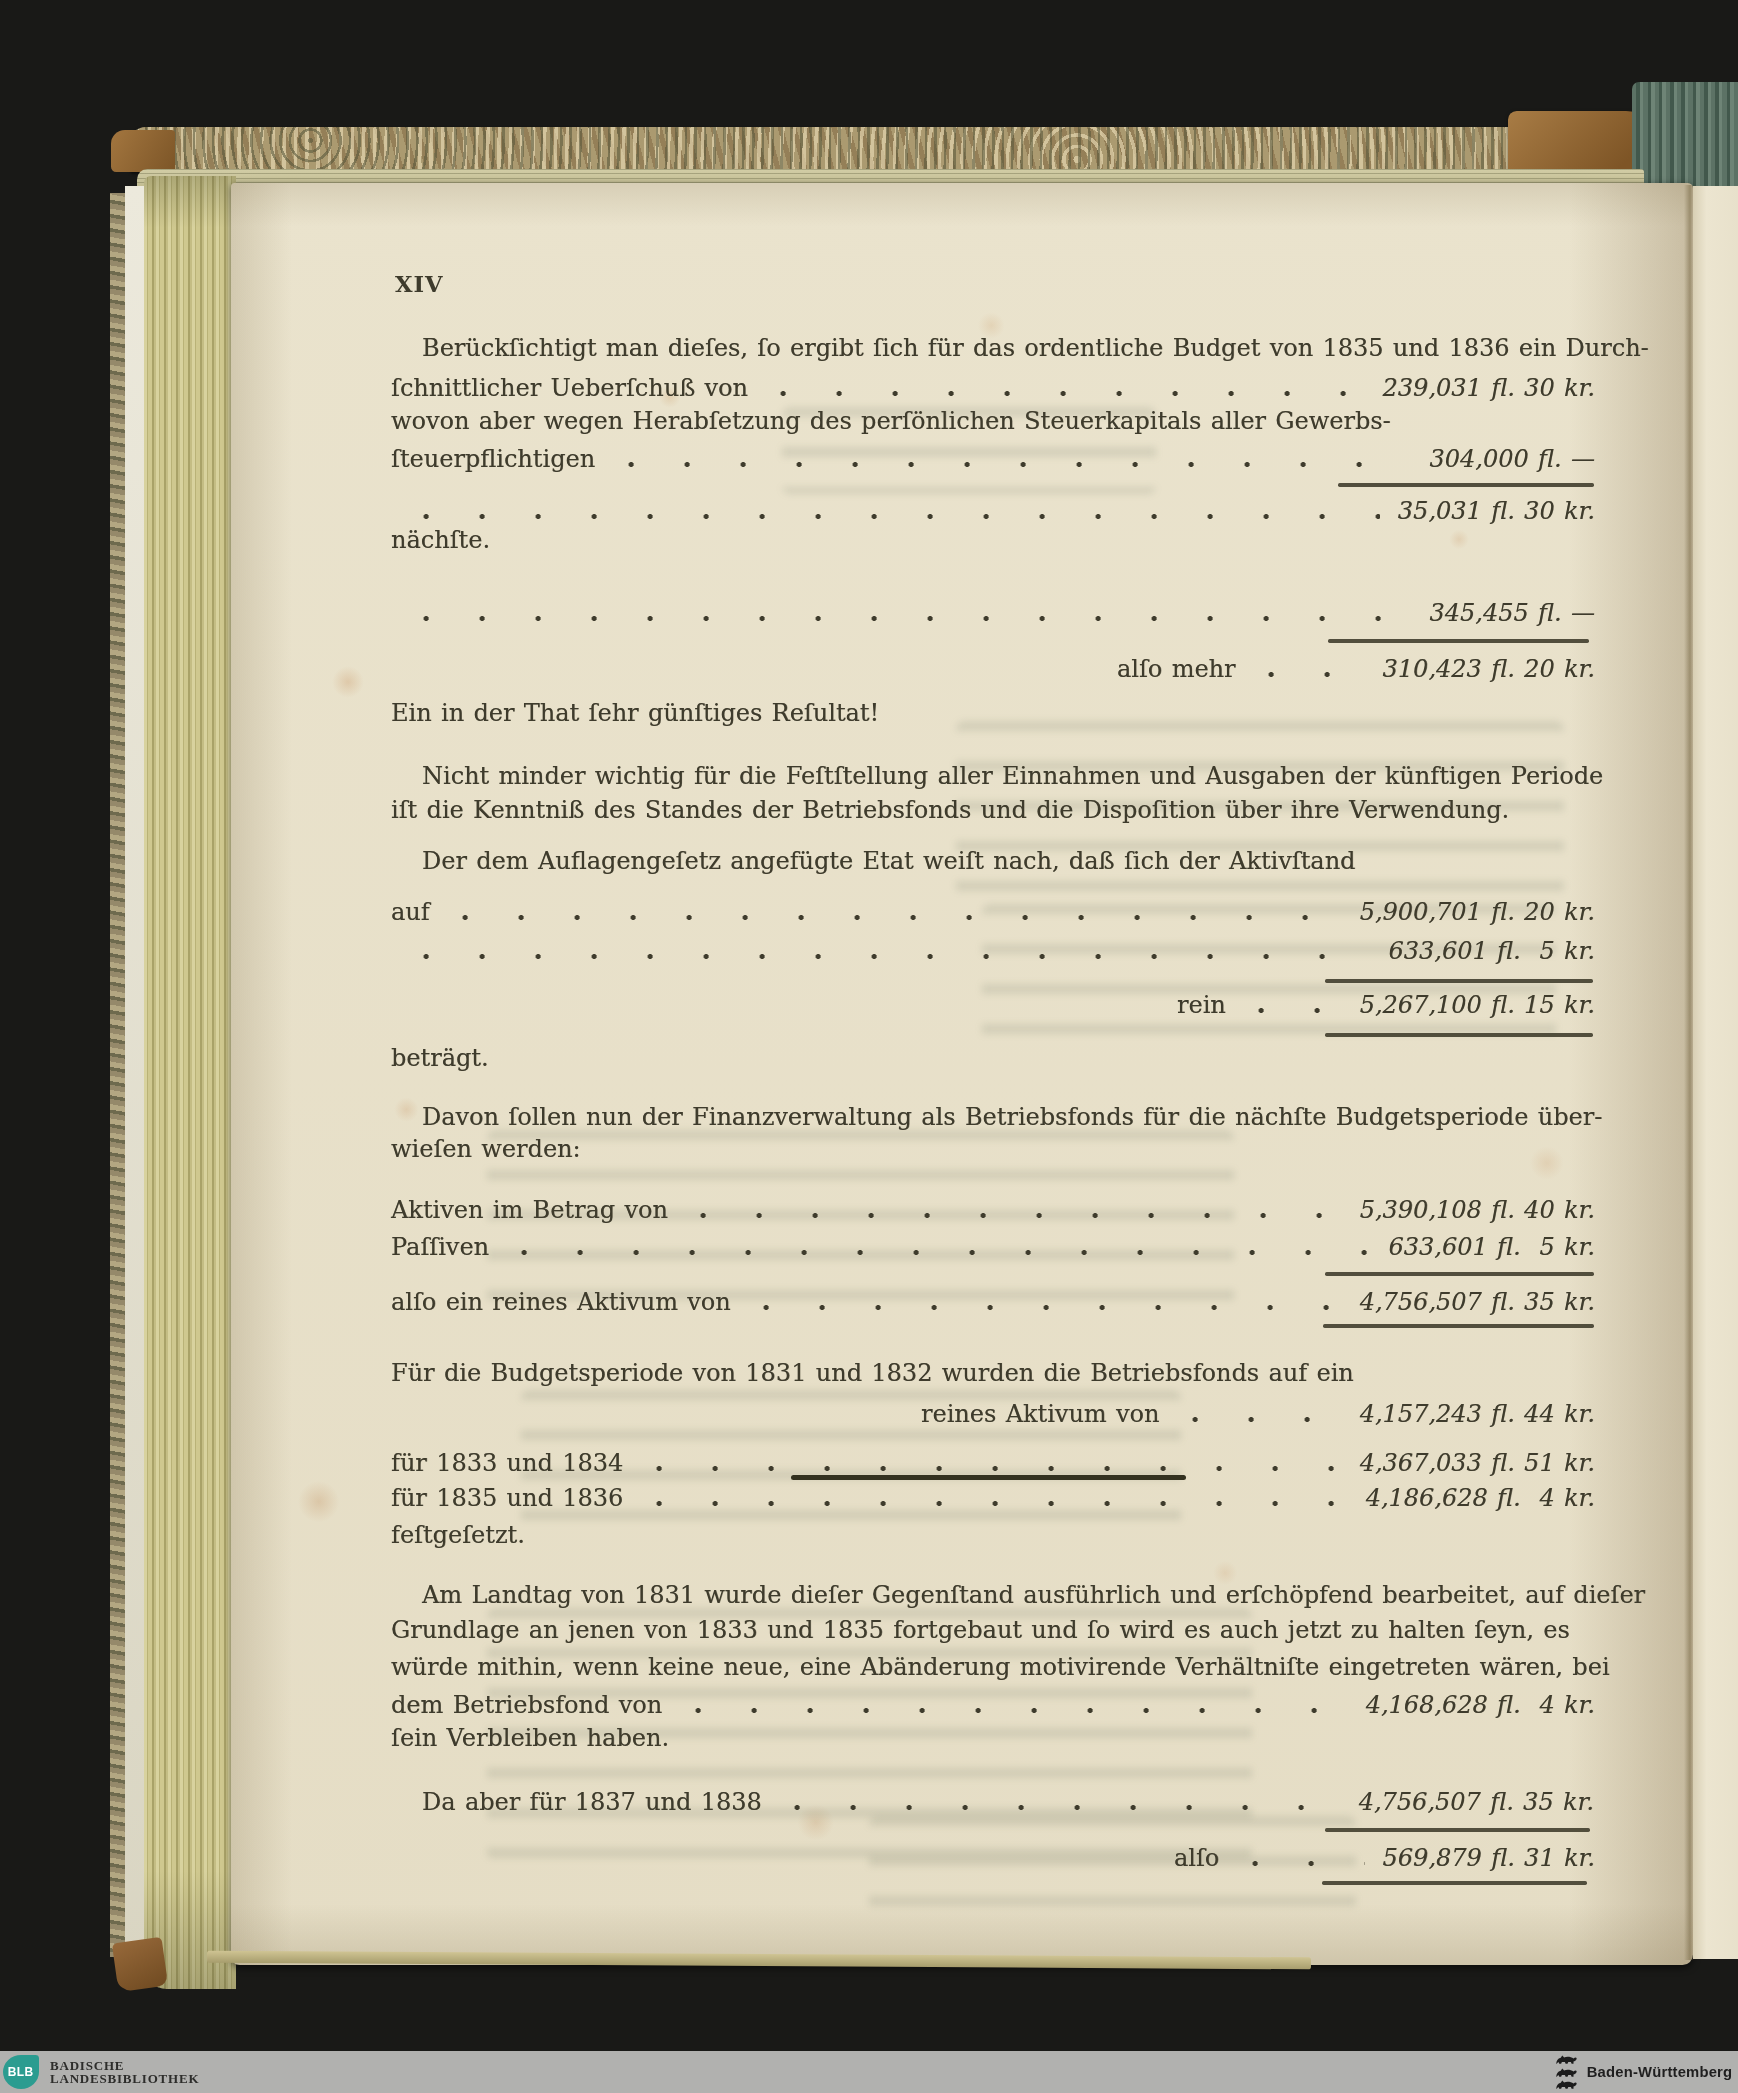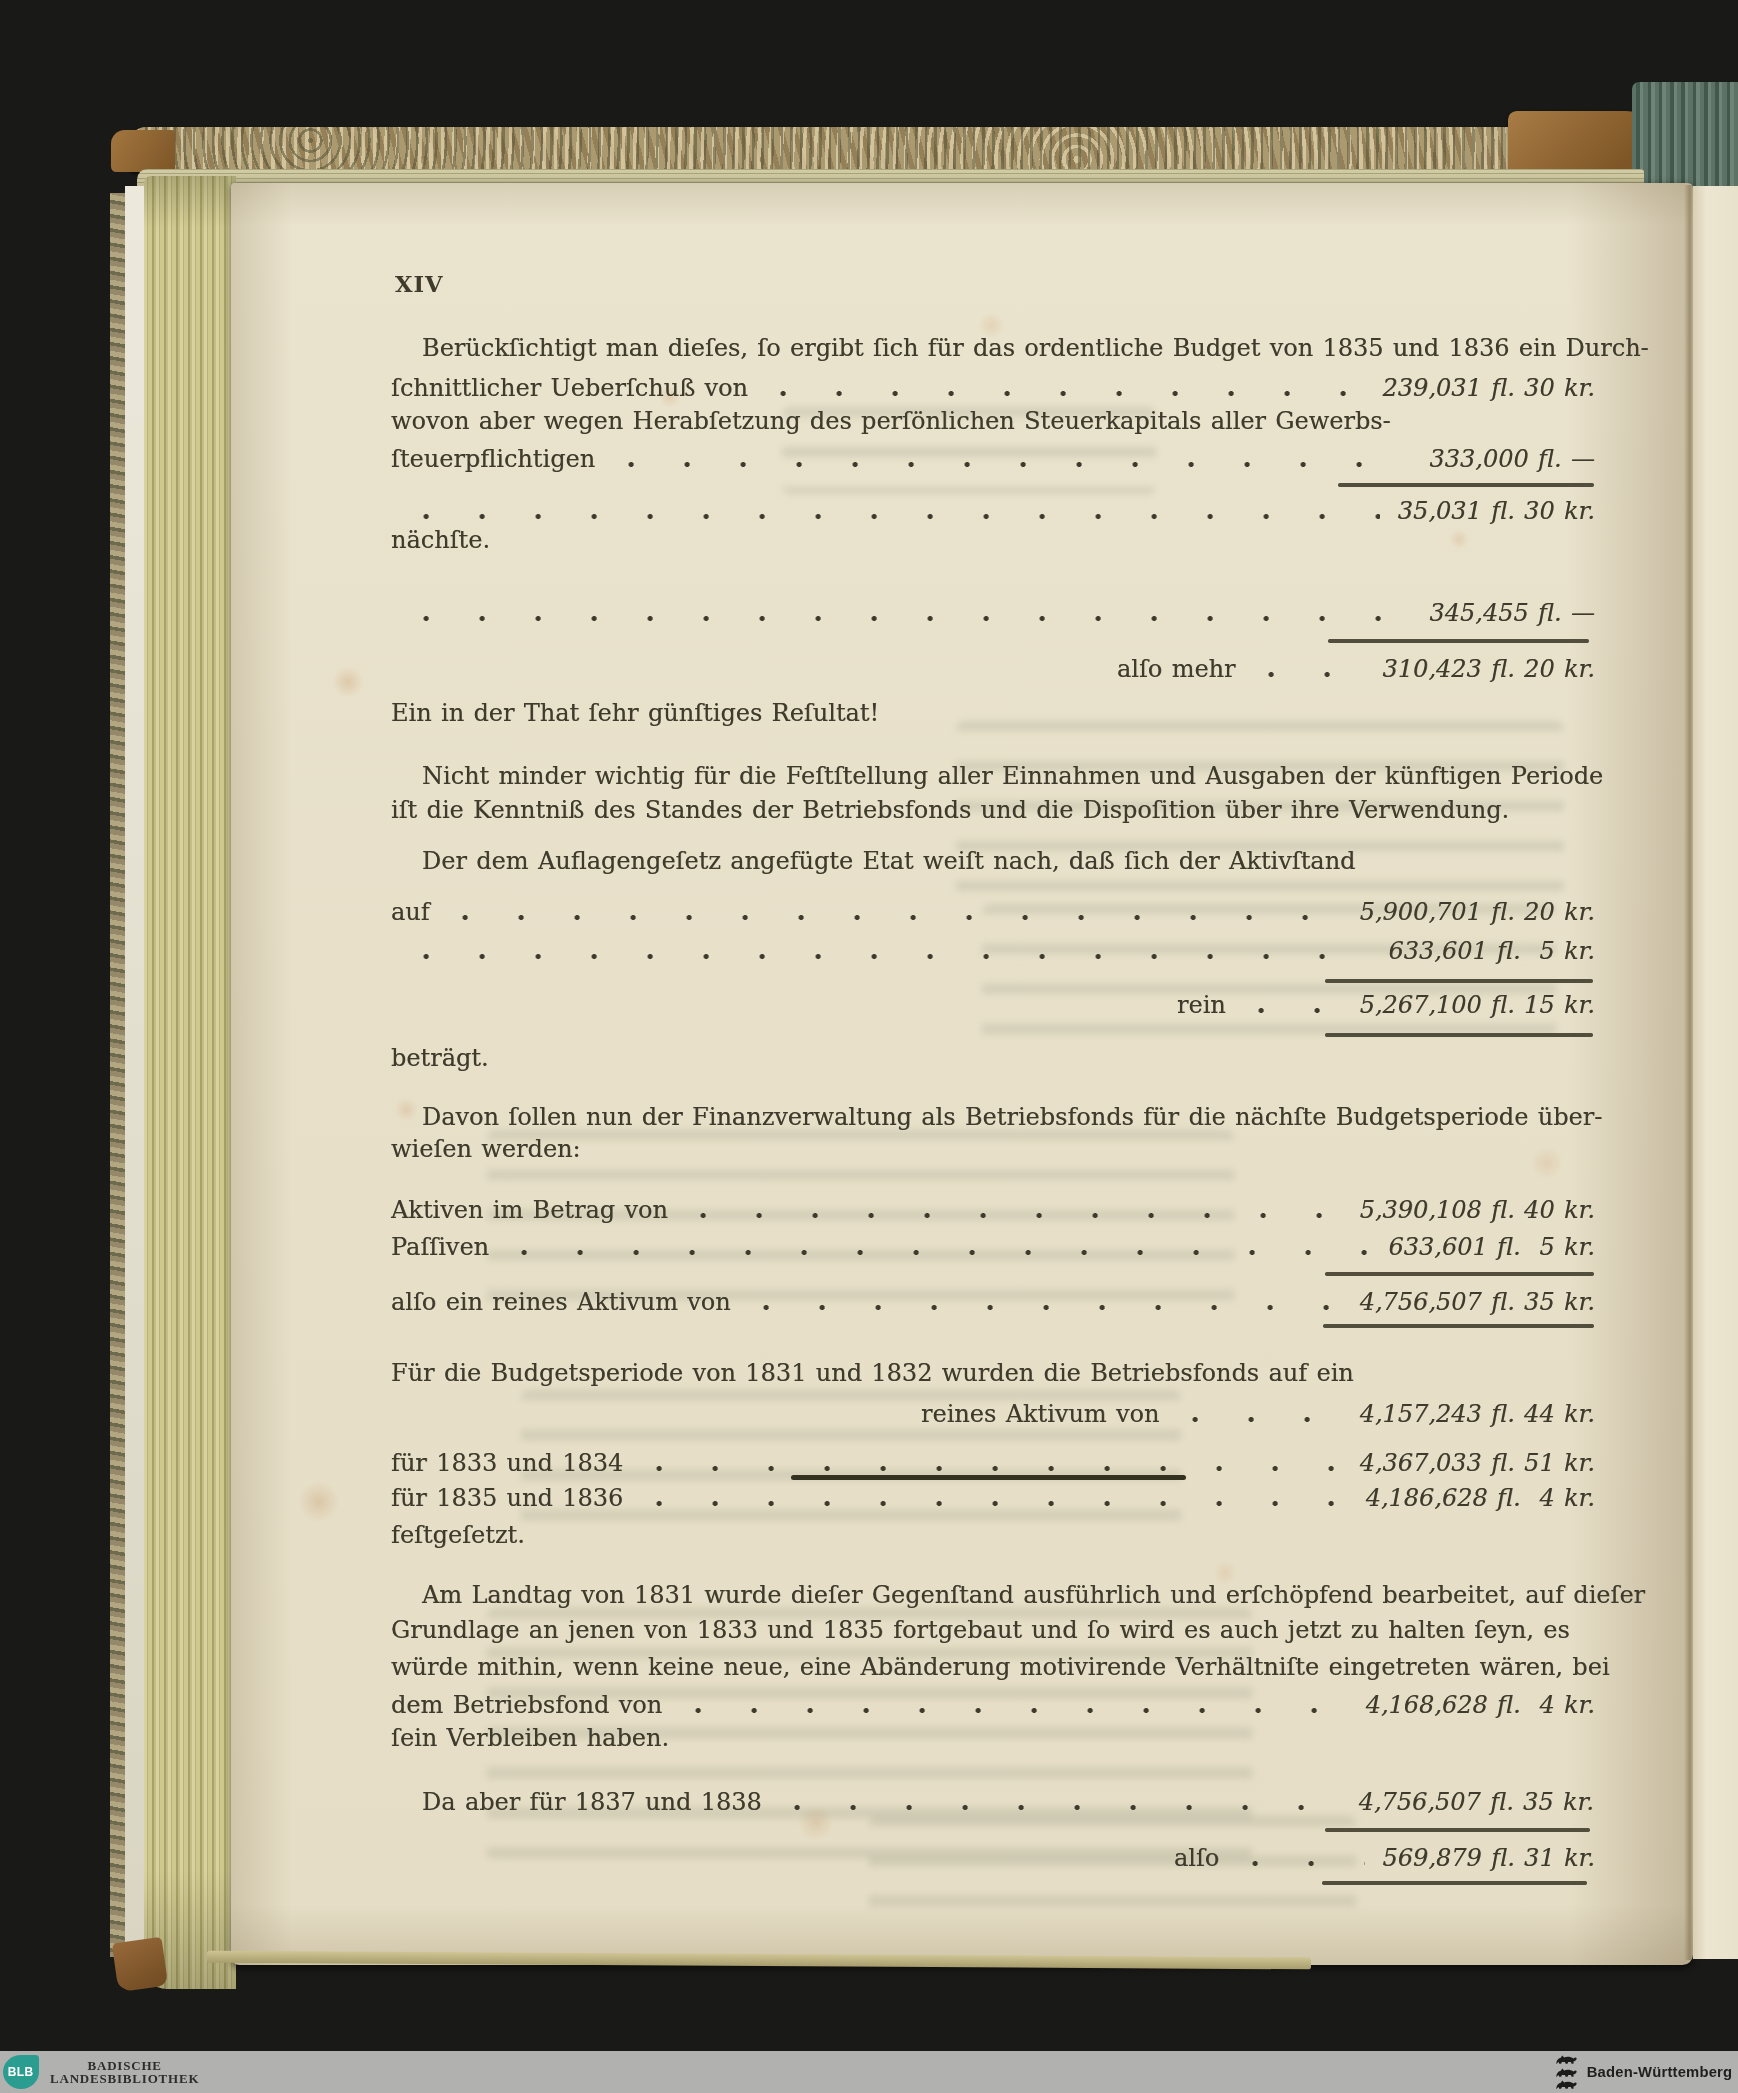--- a/index.html
+++ b/index.html
@@ -117,21 +117,21 @@
   .sumrule{position:absolute;height:3.5px;background:#413e2e;opacity:.9;border-radius:1.7px;}
   .strikerule{position:absolute;height:5.2px;background:#33311f;border-radius:2.6px;}
   .ghost{
     position:absolute;
     background:repeating-linear-gradient(180deg, rgba(98,110,88,.15) 0 10.4px, rgba(0,0,0,0) 10.4px 40px);
     filter:blur(3.5px);border-radius:8.7px;
   }
   
   .footer-bar{
     position:absolute;left:0;top:2051px;width:1738px;height:43px;
-    background:#b1b1af;font-family:"Liberation Sans", sans-serif;text-align:center;
+    background:#b1b1af;font-family:"Liberation Sans", sans-serif;
   }
   .blb-logo{
     position:absolute;left:2.6px;top:4.3px;width:36px;height:34px;
     background:#2b9c90;border-radius:50% 10% 50% 50%;
     display:flex;align-items:center;justify-content:center;
   }
   .blb-logo span{color:#fff;font-size:12px;font-weight:bold;letter-spacing:0.4px;}
   .lib-name{
     position:absolute;left:50px;top:7.8px;color:#2d2d2b;
     font-size:13px;font-weight:bold;letter-spacing:0.8px;line-height:13px;font-family:Liberation Serif, serif;
@@ -164,21 +164,21 @@
 <div class="ghost" style="left:487px;top:1130px;width:747px;height:200px"></div>
 <div class="ghost" style="left:521px;top:1390px;width:660px;height:156px"></div>
 <div class="ghost" style="left:487px;top:1608px;width:765px;height:252px"></div>
 <div class="ghost" style="left:869px;top:1816px;width:487px;height:96px"></div>
 
 <div class="pagenum">XIV</div>
 
 <div class="row ind" style="top:329px"><span class="lbl">Berückſichtigt man dieſes, ſo ergibt ſich für das ordentliche Budget von 1835 und 1836 ein Durch-</span></div>
 <div class="row" style="top:369px"><span class="lbl">ſchnittlicher Ueberſchuß von</span><span class="lead"></span><span class="amt">239,031 fl. 30 kr.</span></div>
 <div class="row" style="top:402px"><span class="lbl">wovon aber wegen Herabſetzung des perſönlichen Steuerkapitals aller Gewerbs-</span></div>
-<div class="row" style="top:440px"><span class="lbl">ſteuerpflichtigen</span><span class="lead"></span><span class="amt">333,000 fl. —</span></div>
+<div class="row" style="top:440px"><span class="lbl">ſteuerpflichtigen</span><span class="lead"></span><span class="amt">304,000 fl. —</span></div>
 <div class="row" style="top:492px"><span class="lead"></span><span class="amt">35,031 fl. 30 kr.</span></div>
 <div class="row" style="top:521px"><span class="lbl">nächſte.</span></div>
 <div class="row" style="top:594px"><span class="lead"></span><span class="amt">345,455 fl. —</span></div>
 <div class="row" style="top:650px"><span class="sp" style="width:726px"></span><span class="lbl">alſo mehr</span><span class="lead"></span><span class="amt">310,423 fl. 20 kr.</span></div>
 <div class="row" style="top:694px"><span class="lbl">Ein in der That ſehr günſtiges Reſultat!</span></div>
 <div class="row ind" style="top:757px"><span class="lbl">Nicht minder wichtig für die Feſtſtellung aller Einnahmen und Ausgaben der künftigen Periode</span></div>
 <div class="row" style="top:791px"><span class="lbl">iſt die Kenntniß des Standes der Betriebsfonds und die Dispoſition über ihre Verwendung.</span></div>
 <div class="row ind" style="top:842px"><span class="lbl">Der dem Auflagengeſetz angefügte Etat weiſt nach, daß ſich der Aktivſtand</span></div>
 <div class="row" style="top:893px"><span class="lbl">auf</span><span class="lead"></span><span class="amt">5,900,701 fl. 20 kr.</span></div>
 <div class="row" style="top:932px"><span class="lead"></span><span class="amt">633,601 fl.  5 kr.</span></div>

